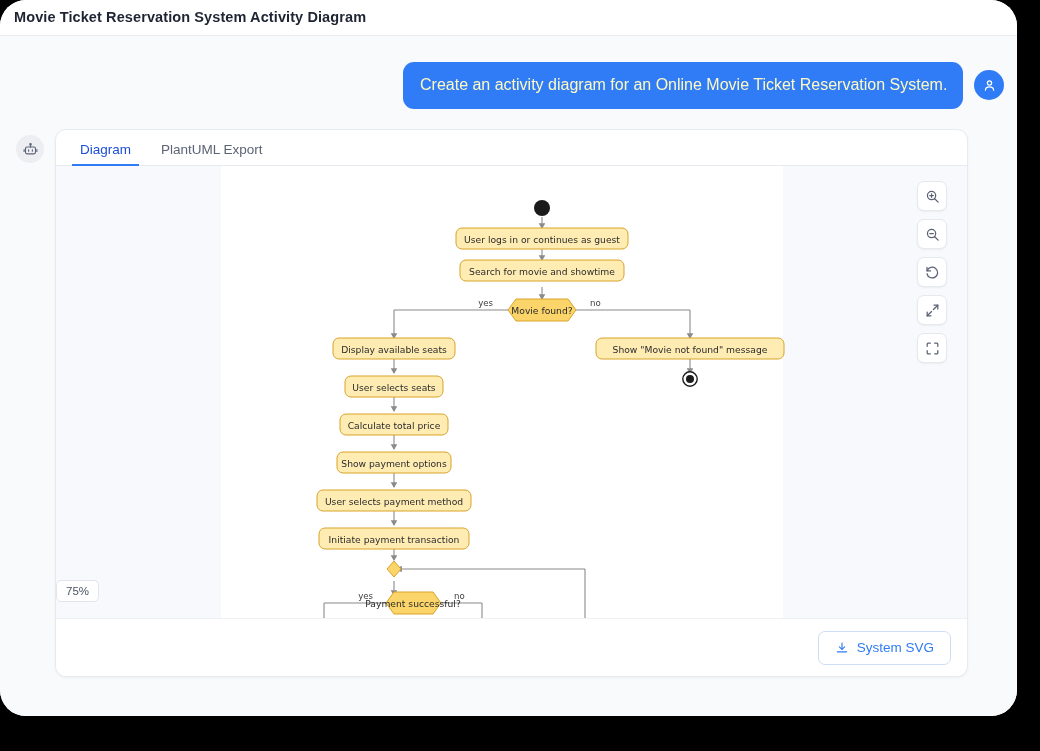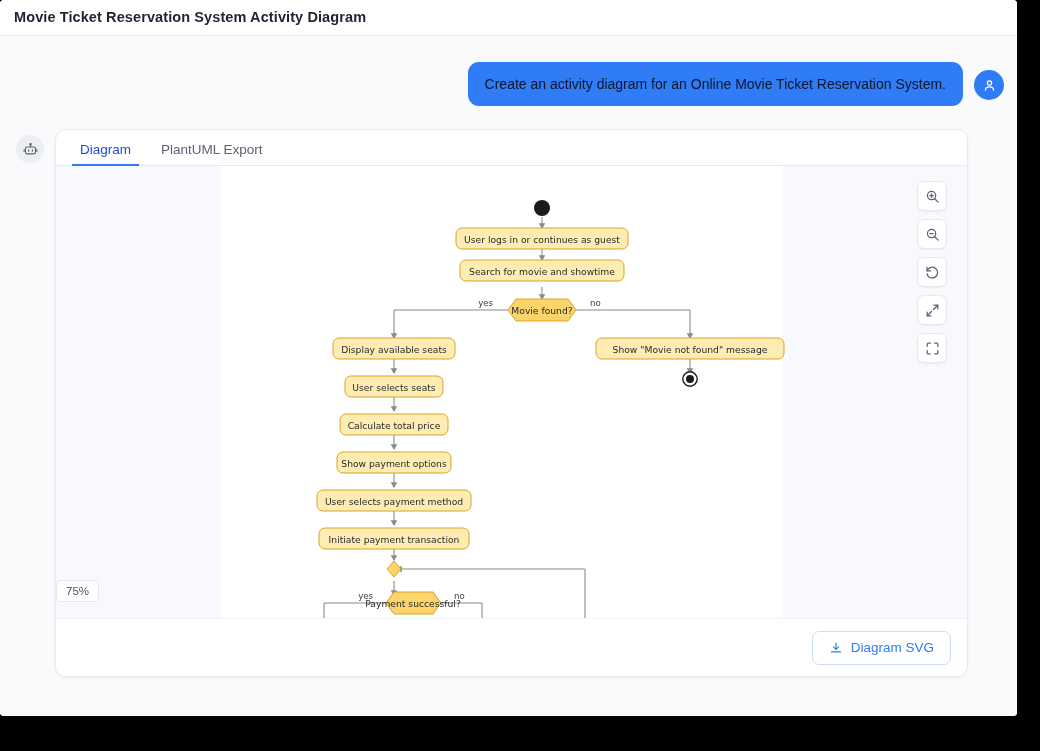--- a/index.html
+++ b/index.html
@@ -11,21 +11,21 @@
     font-family: "Liberation Sans", sans-serif;
     overflow: hidden;
   }
 
   
   .window {
     position: absolute;
     left: 0; top: 0;
     width: 1017px; height: 716px;
     background: #ffffff;
-    border-radius: 4px;
+    border-radius: 26px;
     box-shadow: 6px 14px 26px rgba(0,0,0,0.35);
     overflow: hidden;
   }
 
   
   .titlebar {
     position: absolute; left: 0; top: 0;
     width: 100%; height: 36px;
     background: #ffffff;
     border-bottom: 1px solid #e9ebef;
@@ -50,24 +50,24 @@
     display: flex; align-items: flex-start; gap: 11px;
   }
   .avatar {
     width: 30px; height: 30px; border-radius: 50%;
     background: #2f7cf6;
     display: flex; align-items: center; justify-content: center;
     flex: 0 0 auto; margin-top: 8px;
   }
   .avatar svg { display: block; }
   .bubble {
-    background: #2f7cf6; color: #0f172a;
+    background: #2f7cf6; color: #fef9c3;
     border-radius: 11px;
     padding: 13px 17px;
-    font-size: 14px; line-height: 1.3;
+    font-size: 16px; line-height: 1.3;
     max-width: 560px; white-space: nowrap;
   }
 
   
   .assist-row {
     position: absolute; left: 16px; top: 93px;
     display: flex; align-items: flex-start; gap: 11px;
   }
   .bot-avatar {
     width: 28px; height: 28px; border-radius: 50%;
@@ -381,21 +381,21 @@
           </svg>
         </div>
 
         <div class="card-footer">
           <button class="fbtn">
             <svg width="14" height="14" viewBox="0 0 24 24" fill="none" stroke="#2f7cf6" stroke-width="2" stroke-linecap="round" stroke-linejoin="round">
               <path d="M12 3.5v10.5"></path>
               <polyline points="7.5,10 12,14.3 16.5,10"></polyline>
               <path d="M4 18.5h16"></path>
             </svg>
-            <span>Diagram SVG</span>
+            <span>System SVG</span>
           </button>
         </div>
 
       </div>
     </div>
 
   </div>
 </div>
 
 </body></html>

